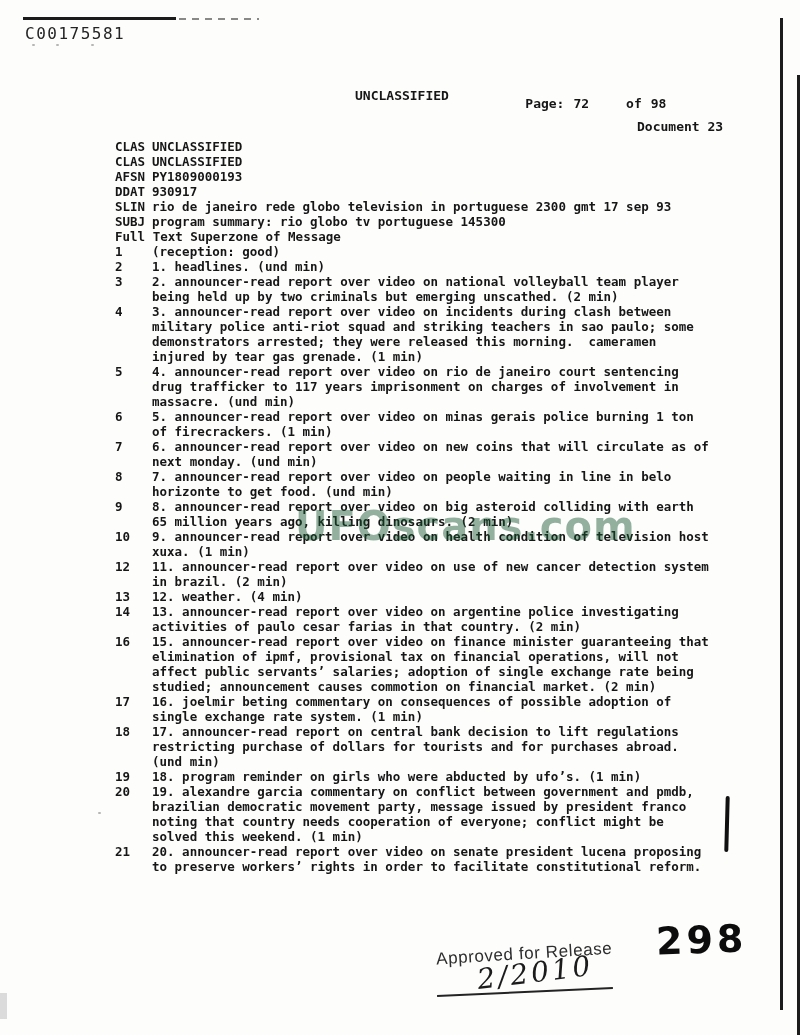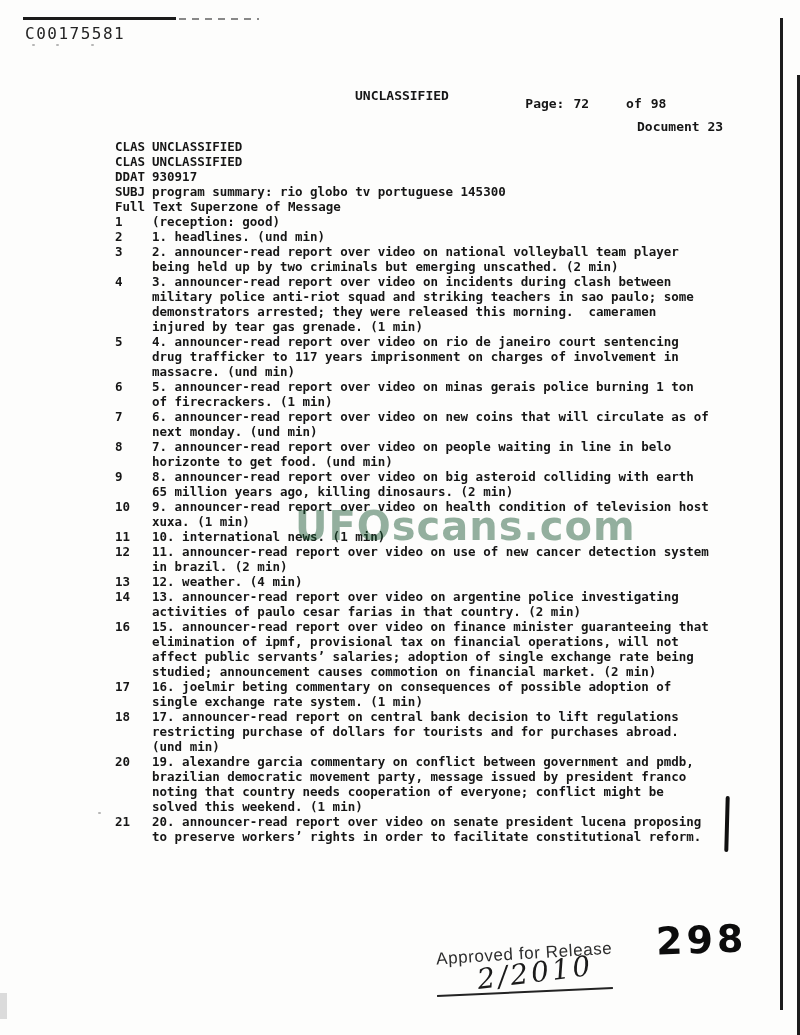--- a/index.html
+++ b/index.html
@@ -91,22 +91,30 @@
   <div class="content">
     <div class="frow">
       <span class="lbl">CLAS</span>
         <span class="val">UNCLASSIFIED</span>
     </div>
     <div class="frow">
       <span class="lbl">CLAS</span>
         <span class="val">UNCLASSIFIED</span>
     </div>
     <div class="frow">
+      <span class="lbl">AFSN</span>
+        <span class="val">PY1809000193</span>
+    </div>
+    <div class="frow">
       <span class="lbl">DDAT</span>
         <span class="val">930917</span>
+    </div>
+    <div class="frow">
+      <span class="lbl">SLIN</span>
+        <span class="val">rio de janeiro rede globo television in portuguese 2300 gmt 17 sep 93</span>
     </div>
     <div class="frow">
       <span class="lbl">SUBJ</span>
         <span class="val">program summary: rio globo tv portuguese 145300</span>
     </div>
     <div class="superzone">Full Text Superzone of Message</div>
 
     <div class="entry">
         <span class="num">1</span>
         <span class="txt">(reception: good)</span>
@@ -152,24 +160,20 @@
         <span class="num">9</span>
         <span class="txt">8. announcer-read report over video on big asteroid colliding with earth
 65 million years ago, killing dinosaurs. (2 min)</span>
       </div>
     <div class="entry">
         <span class="num">10</span>
         <span class="txt">9. announcer-read report over video on health condition of television host
 xuxa. (1 min)</span>
       </div>
     <div class="entry">
-        <span class="num">11</span>
-        <span class="txt">10. international news. (1 min)</span>
-      </div>
-    <div class="entry">
         <span class="num">12</span>
         <span class="txt">11. announcer-read report over video on use of new cancer detection system
 in brazil. (2 min)</span>
       </div>
     <div class="entry">
         <span class="num">13</span>
         <span class="txt">12. weather. (4 min)</span>
       </div>
     <div class="entry">
         <span class="num">14</span>
@@ -188,20 +192,24 @@
         <span class="txt">16. joelmir beting commentary on consequences of possible adoption of
 single exchange rate system. (1 min)</span>
       </div>
     <div class="entry">
         <span class="num">18</span>
         <span class="txt">17. announcer-read report on central bank decision to lift regulations
 restricting purchase of dollars for tourists and for purchases abroad.
 (und min)</span>
       </div>
     <div class="entry">
+        <span class="num">19</span>
+        <span class="txt">18. program reminder on girls who were abducted by ufo’s. (1 min)</span>
+      </div>
+    <div class="entry">
         <span class="num">20</span>
         <span class="txt">19. alexandre garcia commentary on conflict between government and pmdb,
 brazilian democratic movement party, message issued by president franco
 noting that country needs cooperation of everyone; conflict might be
 solved this weekend. (1 min)</span>
       </div>
     <div class="entry">
         <span class="num">21</span>
         <span class="txt">20. announcer-read report over video on senate president lucena proposing
 to preserve workers’ rights in order to facilitate constitutional reform.</span>

